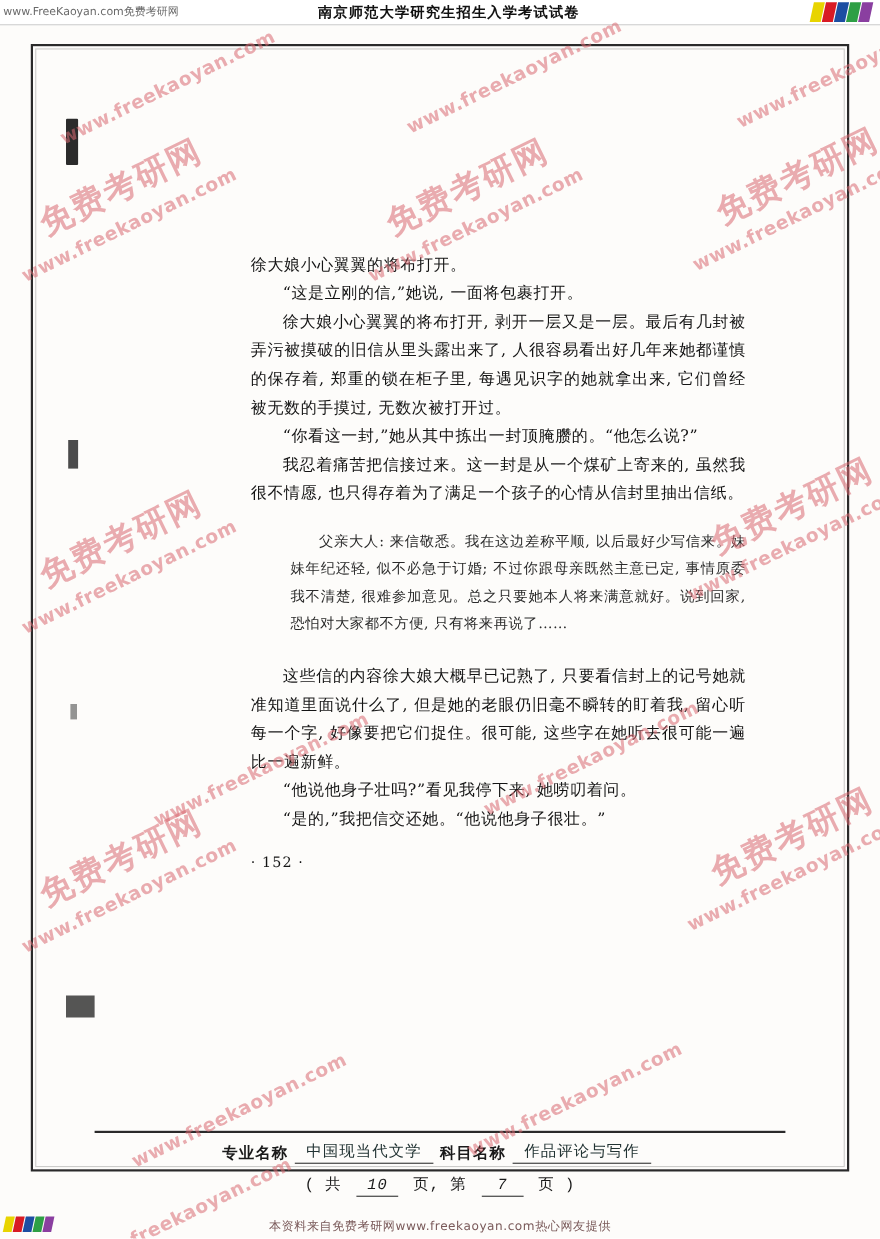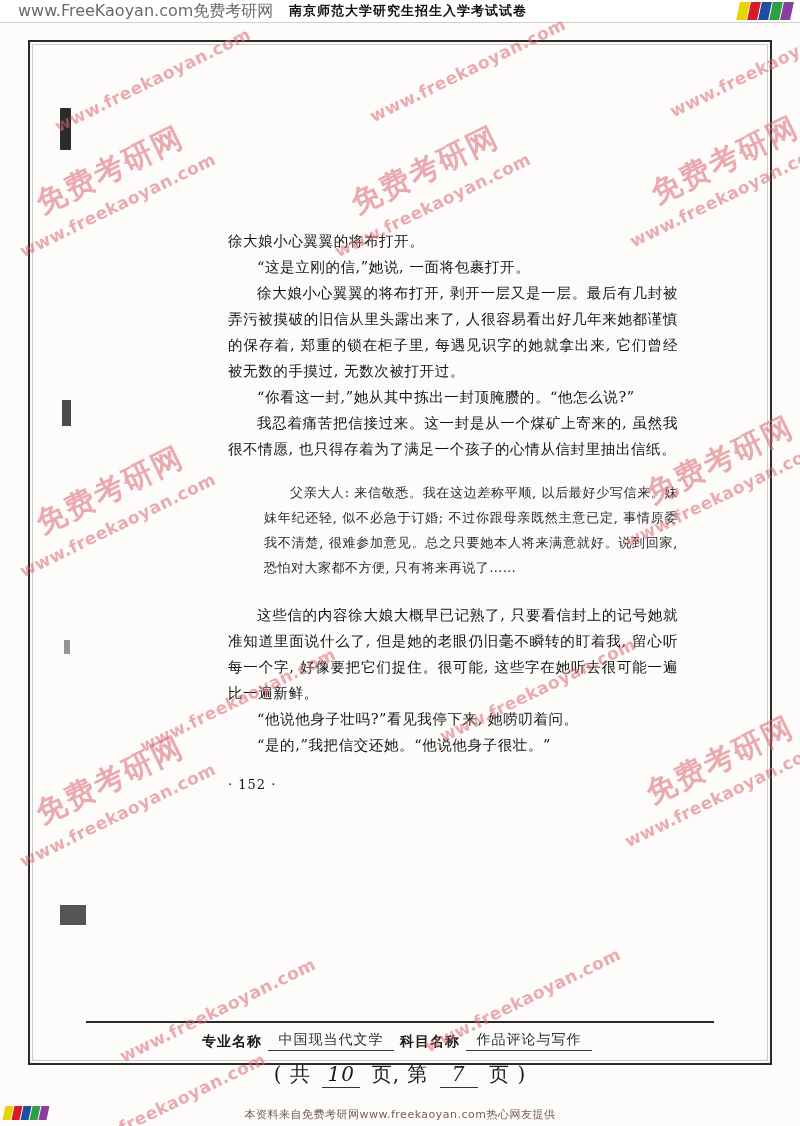--- a/index.html
+++ b/index.html
@@ -27,23 +27,23 @@
   .topbar {
     position: absolute;
     top: 0; left: 0;
     width: 800px; height: 22px;
     background: #ffffff;
     border-bottom: 1px solid #cfcfcf;
     display: flex;
     align-items: center;
   }
   .topbar .site {
-    font-size: 16px;
+    font-size: 10px;
     color: #6a6a6a;
-    padding-left: 18px;
+    padding-left: 3px;
     letter-spacing: 0;
     white-space: nowrap;
   }
   .topbar .exam-title {
     position: absolute;
     left: 16px; right: 0;
     text-align: center;
     font-family: "DejaVu Serif", serif;
     font-size: 13px;
     font-weight: bold;
@@ -162,22 +162,23 @@
     text-align: center;
     font-family: "DejaVu Serif", serif;
     font-size: 14px;
     color: #233;
     padding: 0 4px 1px 4px;
     margin: 0 6px;
   }
   .footer-line2 {
     text-align: center;
     margin-top: 10px;
-    font-size: 20px;
+    font-size: 14px;
     letter-spacing: 1px;
+    font-family: Liberation Mono, monospace;
   }
   .f-hand-sm {
     display: inline-block;
     min-width: 30px;
     border-bottom: 1px solid #333;
     text-align: center;
     font-style: italic;
     padding: 0 4px 1px 4px;
     margin: 0 4px;
   }

